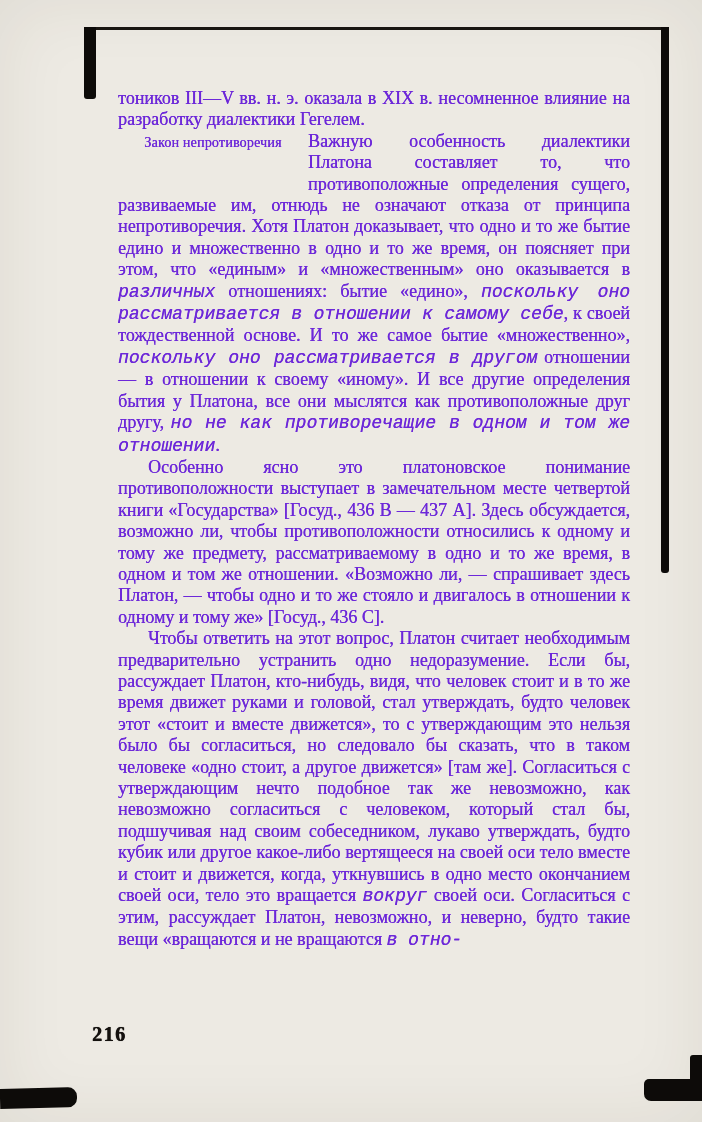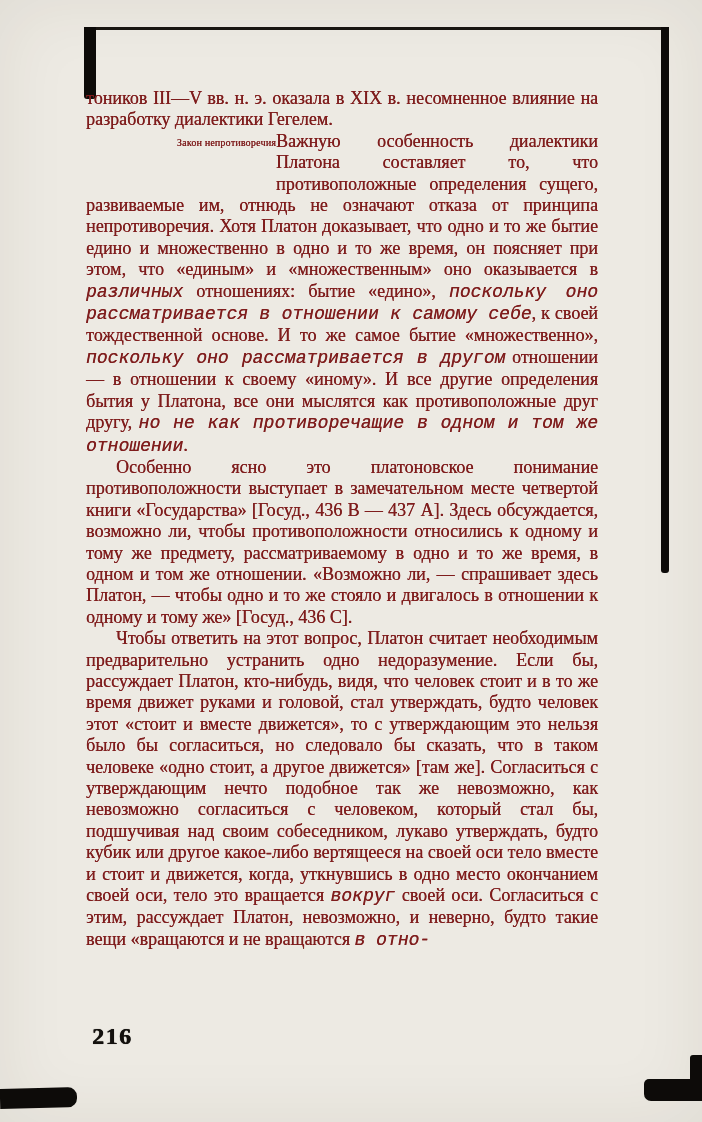--- a/index.html
+++ b/index.html
@@ -22,48 +22,48 @@
   .artifact { position: absolute; background: #0d0b09; }
   .a-top-rule      { left: 84px;  top: 27px;   width: 585px; height: 3px; background:#1a1712; }
   .a-topleft-bar   { left: 84px;  top: 27px;   width: 12px;  height: 72px; border-radius: 0 0 3px 3px; }
   .a-right-bar     { left: 661px; top: 27px;   width: 8px;   height: 546px; border-radius: 0 0 3px 3px; }
   .a-br-blob       { left: 644px; top: 1079px; width: 58px;  height: 22px; border-radius: 5px 0 0 7px; }
   .a-br-hook       { left: 690px; top: 1055px; width: 12px;  height: 32px; border-radius: 3px 0 0 0; }
   .a-bl-blob       { left: 0px;   top: 1088px; width: 77px;  height: 20px; border-radius: 0 9px 9px 0; transform: rotate(-1.5deg); }
 
   .text-column {
     position: absolute;
-    left: 86px;
+    left: 118px;
     top: 88px;
     width: 512px;
-    color: #7f1d1d;
+    color: #6d28d9;
     font-size: 18px;
     line-height: 21.4px;
     text-align: justify;
     text-shadow: 0.25px 0 0 currentColor; 
   }
   .para { margin: 0; }
   .para.indent { text-indent: 30px; }
   .para em { font-style: italic; font-family: Liberation Mono, monospace; }
   .side-heading {
     float: left;
     width: 190px;
     height: 43px;
-    font-size: 10px;
+    font-size: 14px;
     line-height: 16px;
     padding-top: 4px;
-    text-align: right;
+    text-align: center;
     text-indent: 0;
     letter-spacing: 0.2px;
   }
   .page-number {
     position: absolute;
     left: 92px;
     top: 1023px;
-    font-size: 24px;
+    font-size: 20px;
     font-weight: 700;
     letter-spacing: 1.5px;
     color: #14110e;
     text-shadow: 0.6px 0 0 currentColor, 0 0 1px rgba(0,0,0,0.45);
   }
 </style>
 </head>
 <body>
 
 <div class="page">

